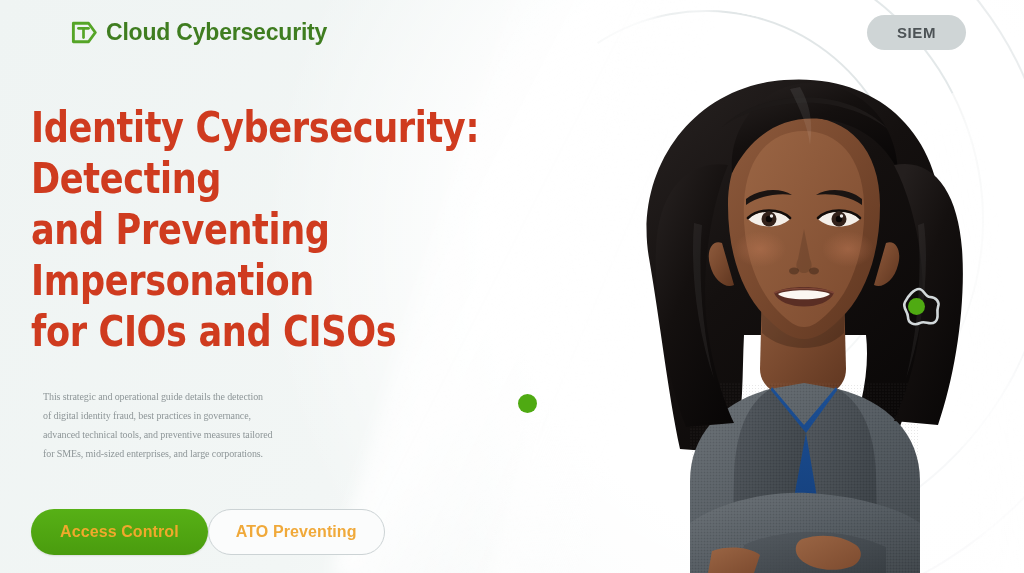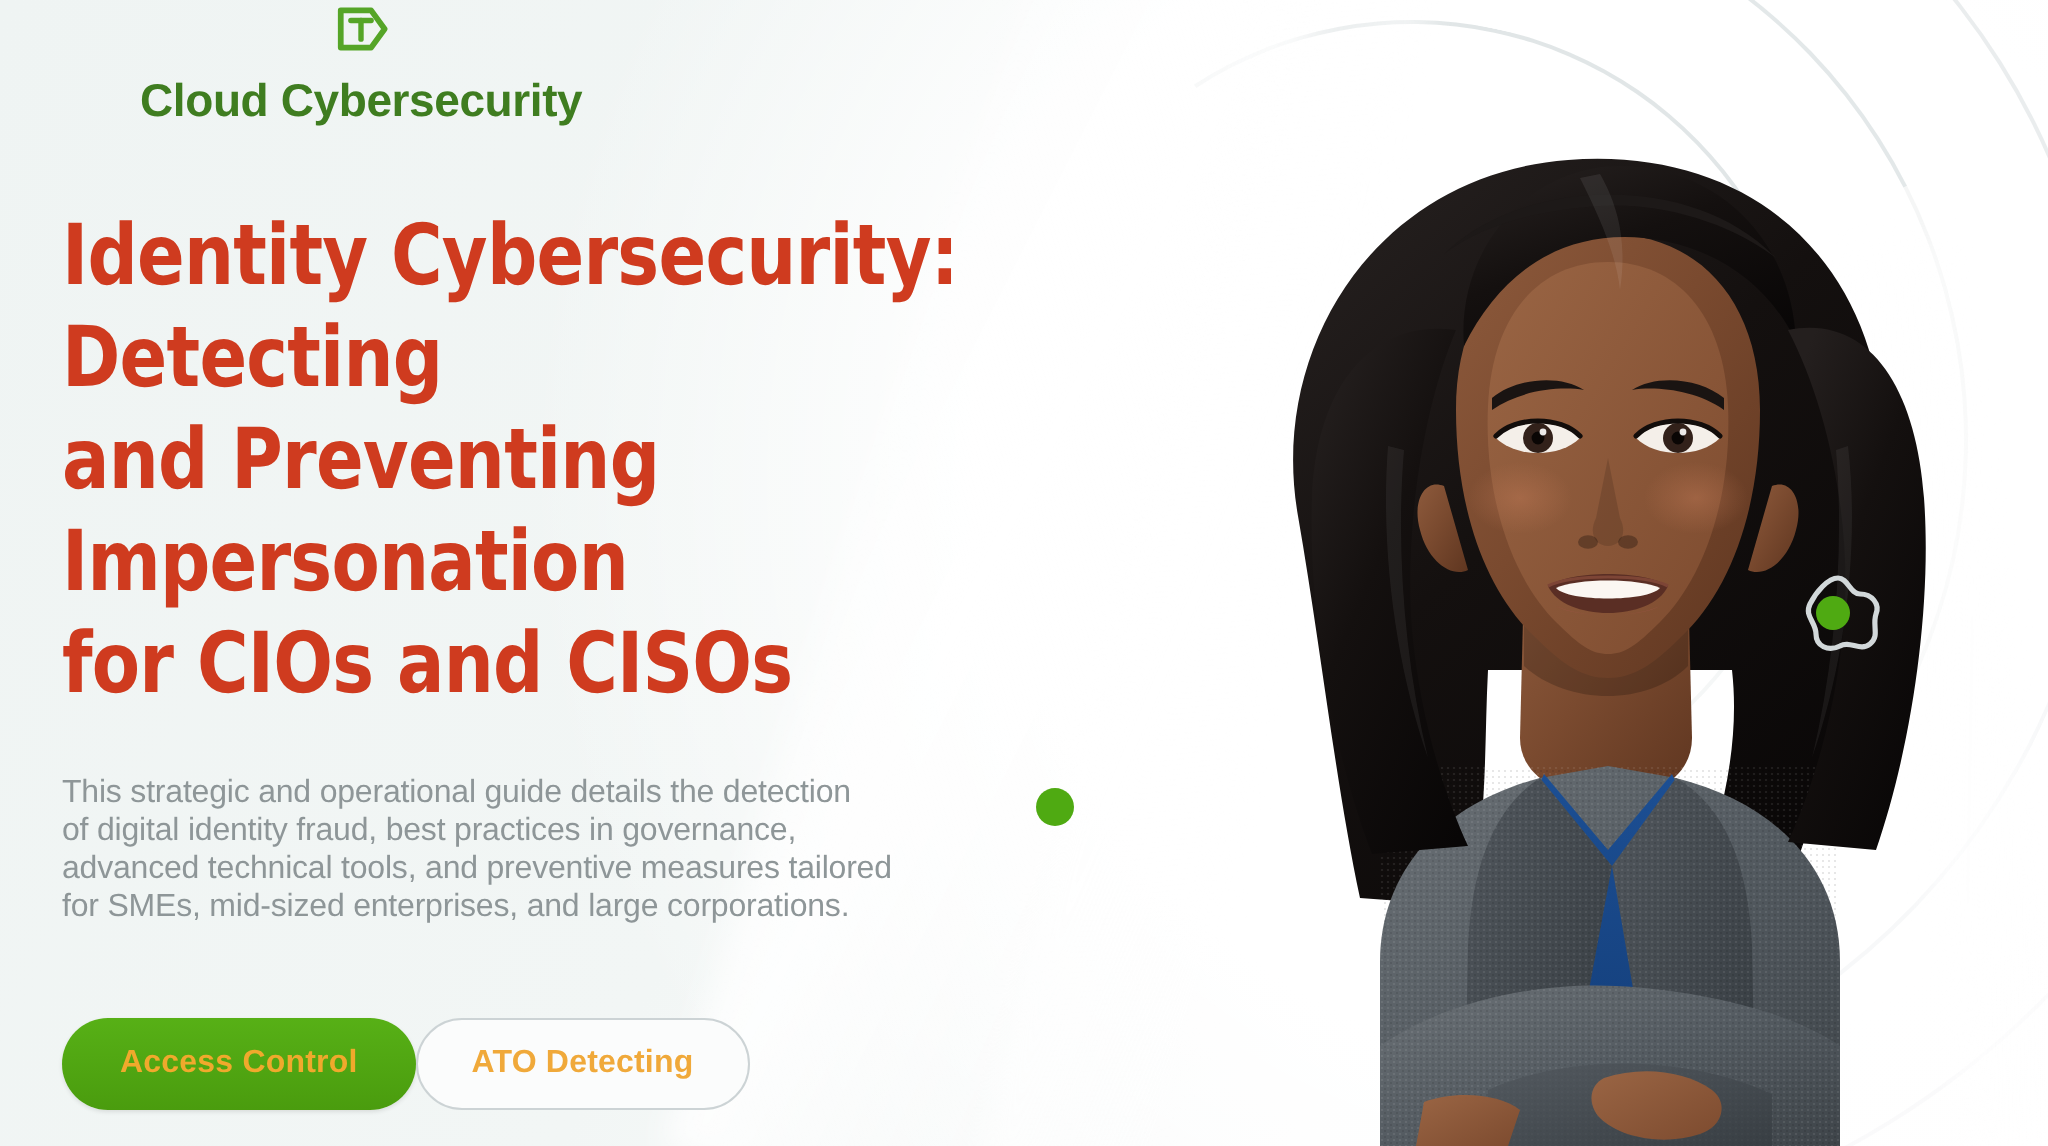--- a/index.html
+++ b/index.html
@@ -64,21 +64,20 @@
     align-items: center;
     justify-content: space-between;
     padding: 0 58px 0 70px;
     z-index: 6;
   }
 
   .brand {
     display: flex;
     align-items: center;
     gap: 9px;
-    flex-direction: column;
   }
   .brand-mark { width: 27px; height: 27px; display: block; flex: none; }
   .brand-name {
     font-size: 23px;
     font-weight: bold;
     letter-spacing: -0.2px;
     color: #3f7d20;
     white-space: nowrap;
   }
 
@@ -109,27 +108,28 @@
     line-height: 51px;
     letter-spacing: -0.4px;
     color: #cf3b1f;
     transform: scaleX(0.93);
     transform-origin: left center;
     white-space: pre-line;
   }
 
   .subhead {
     margin-top: 30px;
-    font-family: Liberation Sans, sans-serif;
-    font-size: 16px;
+    font-family: Liberation Serif, serif;
+    font-size: 10px;
     line-height: 19px;
     color: #8e9698;
     letter-spacing: -0.1px;
     width: 545px;
     white-space: pre-line;
+    margin-left: 12px;
   }
 
   
   .cta-row {
     margin-top: 46px;
     display: flex;
     align-items: center;
   }
 
   .btn {
@@ -318,34 +318,35 @@
   <div class="topbar">
     <div class="brand">
       <svg class="brand-mark" viewBox="0 0 32 32" xmlns="http://www.w3.org/2000/svg">
         <path d="M4 5 L22 5 L30 16 L22 27 L4 27 Z" fill="none" stroke="#55a527" stroke-width="3.4" stroke-linejoin="round"></path>
         <path d="M10 11 L22 11" stroke="#55a527" stroke-width="3.2" stroke-linecap="round"></path>
         <path d="M16 11 L16 22" stroke="#55a527" stroke-width="3.2" stroke-linecap="round"></path>
       </svg>
       <span class="brand-name">Cloud Cybersecurity</span>
     </div>
 
+    <div class="siem-badge">SIEM</div>
   </div>
 
   <div class="hero">
     <h1 class="headline">Identity Cybersecurity: Detecting
 and Preventing Impersonation
 for CIOs and CISOs</h1>
     <p class="subhead">This strategic and operational guide details the detection
 of digital identity fraud, best practices in governance,
 advanced technical tools, and preventive measures tailored
 for SMEs, mid-sized enterprises, and large corporations.</p>
 
     <div class="cta-row">
       <button class="btn btn-primary">Access Control</button>
-      <button class="btn btn-secondary">ATO Detecting</button>
+      <button class="btn btn-secondary">ATO Preventing</button>
     </div>
   </div>
 
   <div class="dot-green d1"></div>
 
   <div class="blob">
     <svg viewBox="0 0 44 44" xmlns="http://www.w3.org/2000/svg">
       <path d="M19 4 C24 4 25 12 30 12 C36 12 40 17 38 22 C36 28 40 33 35 37 C30 41 25 35 20 38 C14 41 8 38 8 32 C8 26 2 23 5 17 C8 11 14 4 19 4 Z" fill="none" stroke="#d2d8da" stroke-width="2.6" stroke-linejoin="round"></path>
     </svg>
     <div class="blob-dot"></div>

